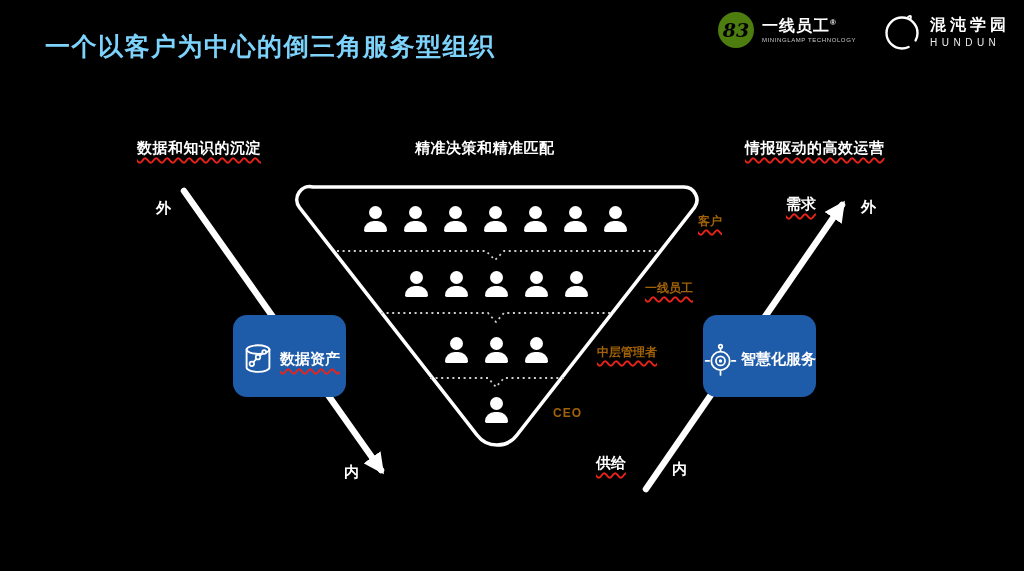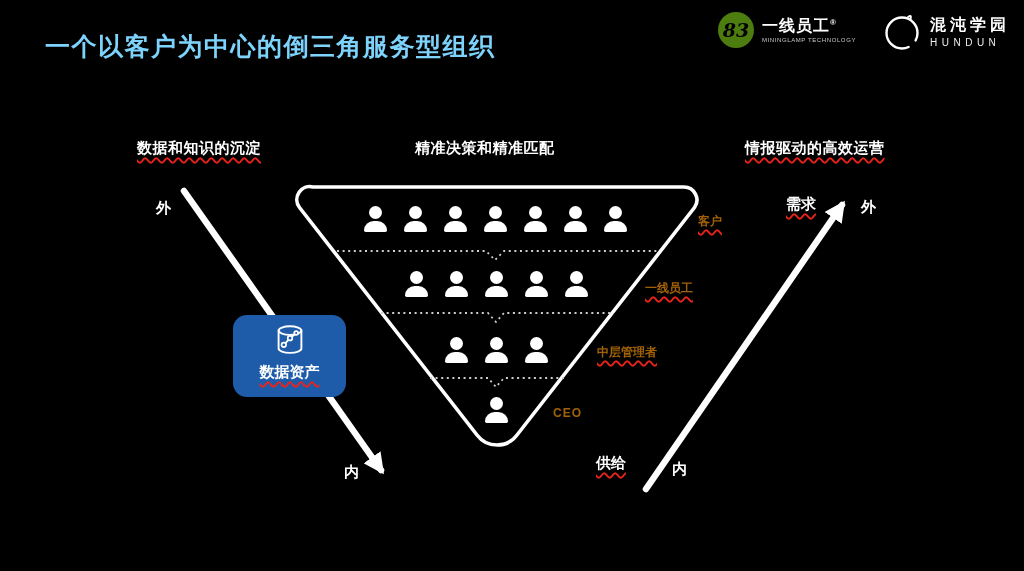--- a/index.html
+++ b/index.html
@@ -56,21 +56,21 @@
   .outer-left{left:156px;top:199px;}
   .inner-left{left:344px;top:463px;}
   .demand{left:786px;top:195px;}
   .outer-right{left:861px;top:198px;}
   .supply{left:596px;top:454px;}
   .inner-right{left:672px;top:460px;}
   
   .bluebox{
     position:absolute;top:315px;width:113px;height:82px;border-radius:14px;
     background:var(--box-blue,#1e5ca9);
-    display:flex;flex-direction:column;align-items:center;justify-content:flex-start;
+    display:flex;flex-direction:row;align-items:center;justify-content:center;
     padding-top:7px;box-sizing:border-box;gap:3px;z-index:3;
   }
   .box-left{left:233px;}
   .box-right{left:703px;}
   .boxlabel{font-size:15px;font-weight:700;color:#fff;white-space:nowrap;}
   .boxicon{display:block;}
 </style>
 </head>
 <body>
 
@@ -168,14 +168,26 @@
       </g>
       <g fill="#1e5ca9" stroke="#fff" stroke-width="1.8">
         <circle cx="13.5" cy="24" r="2.4"></circle>
         <circle cx="20" cy="17" r="2.4"></circle>
         <circle cx="26.5" cy="11.5" r="2"></circle>
       </g>
     </svg>
     <div class="boxlabel wavy">数据资产</div>
   </div>
 
+  <div class="bluebox box-right">
+    <svg class="boxicon" width="38" height="38" viewBox="0 0 40 40">
+      <g fill="none" stroke="#fff" stroke-width="2" stroke-linecap="round">
+        <circle cx="20" cy="21" r="10.5"></circle>
+        <circle cx="20" cy="21" r="5.2"></circle>
+        <path d="M20 33 v4 M7 21 h-4 M33 21 h4 M20 9 v-1.5"></path>
+        <circle cx="20" cy="4.5" r="2"></circle>
+      </g>
+      <circle cx="20" cy="21" r="2" fill="#fff"></circle>
+    </svg>
+    <div class="boxlabel">智慧化服务</div>
+  </div>
 
 </div>
 
 </body></html>

